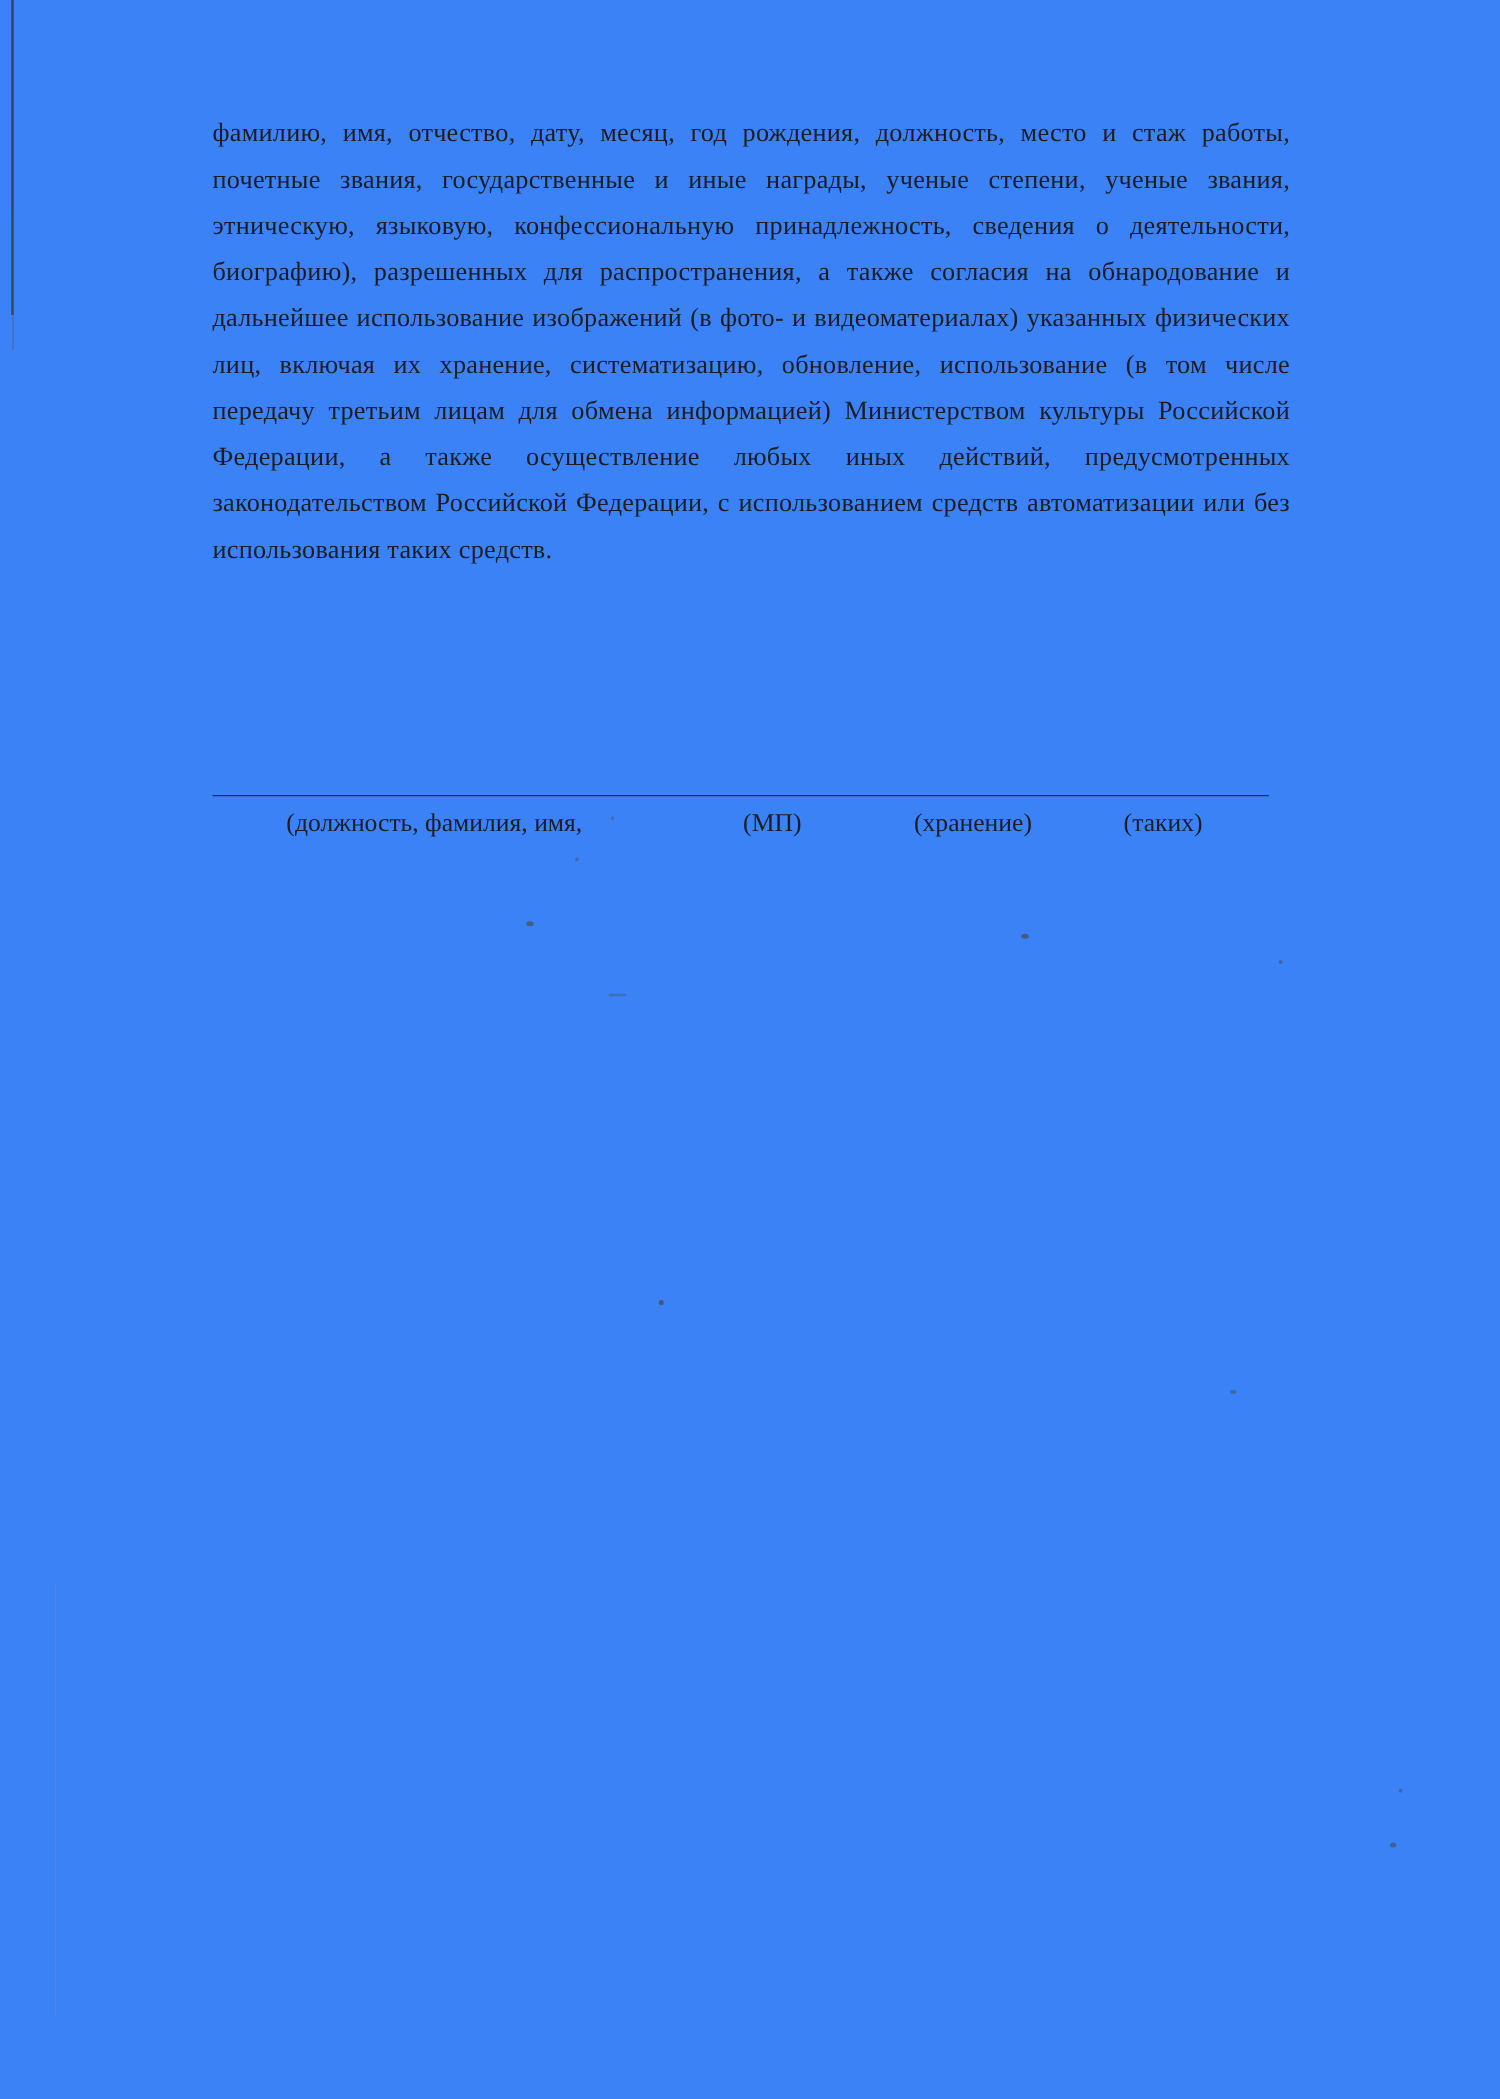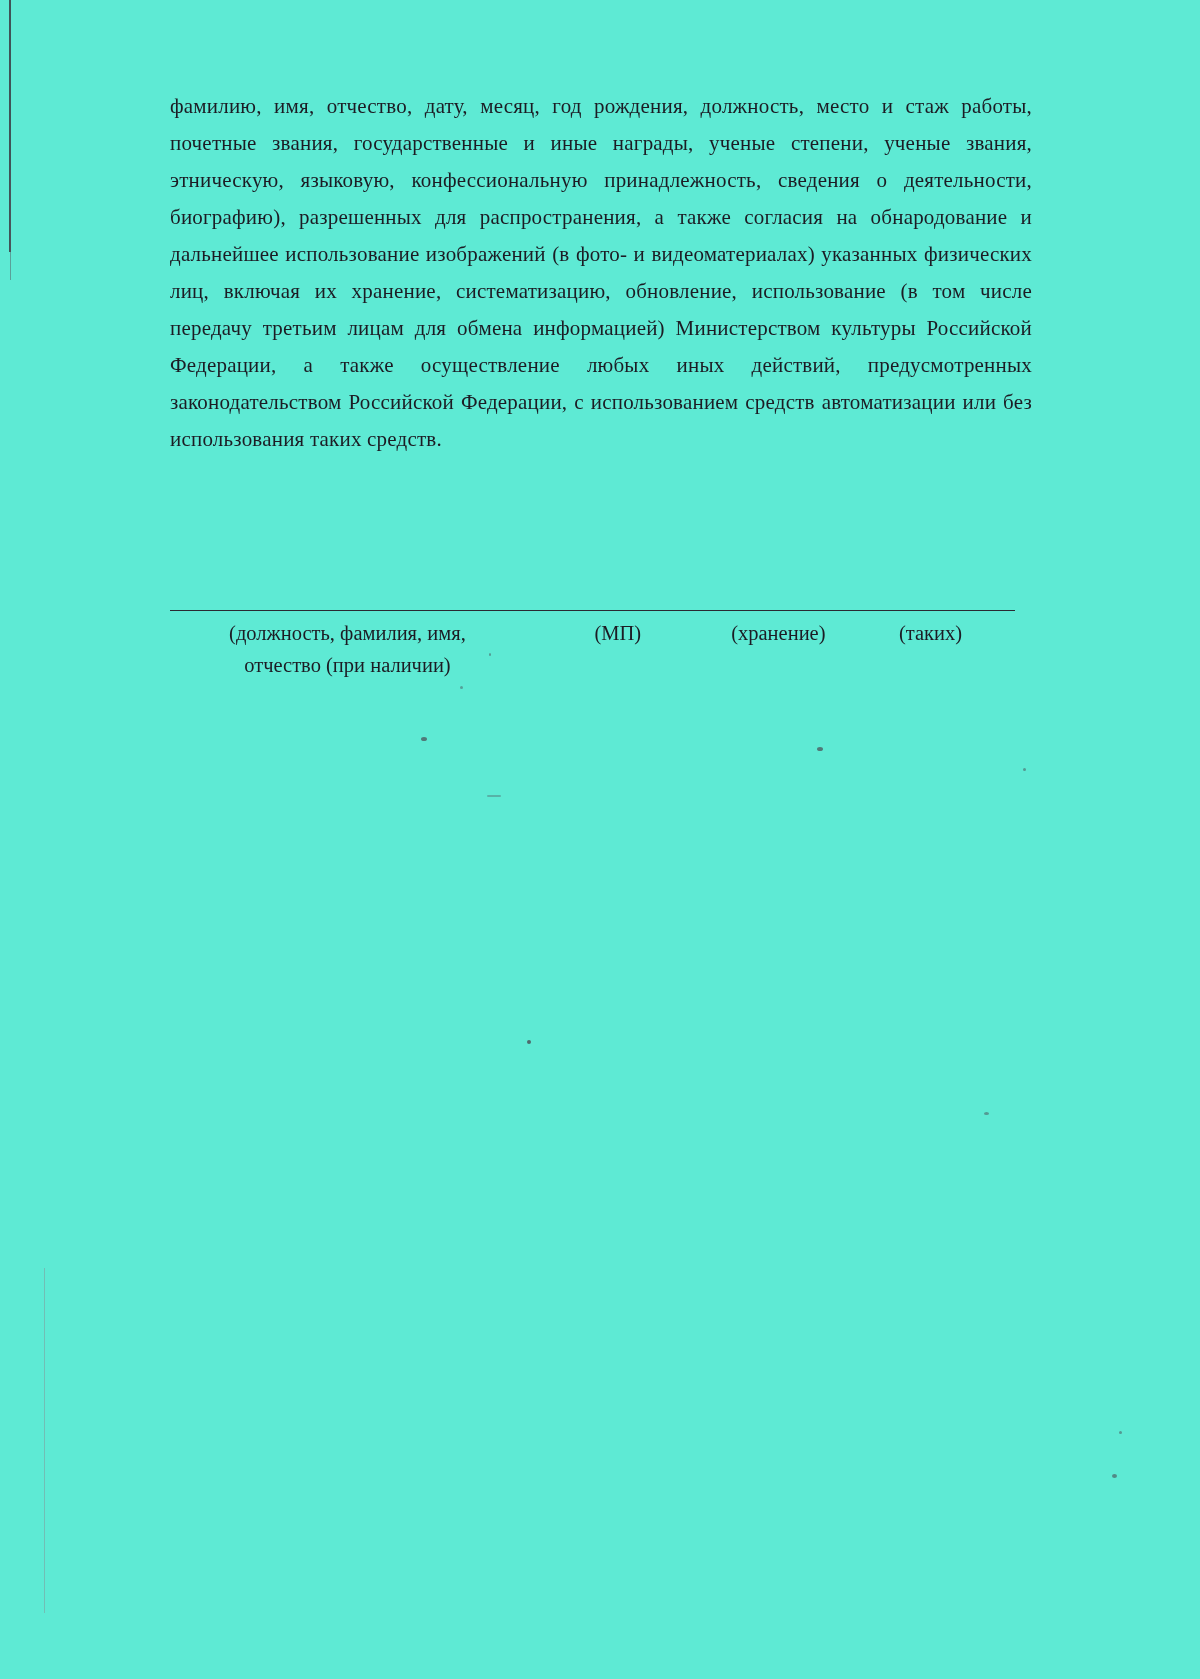--- a/index.html
+++ b/index.html
@@ -5,21 +5,21 @@
   html, body {
     margin: 0;
     padding: 0;
     background: #ffffff;
   }
   .page {
     position: relative;
     width: 1200px;
     height: 1679px;
     margin: 0 auto;
-    background: #5eead4;
+    background: #3b82f6;
     overflow: hidden;
     font-family: "Liberation Serif", "DejaVu Serif", serif;
     color: #1c1c24;
   }
   .content {
     position: absolute;
     left: 170px;
     top: 88px;
     width: 862px;
   }
@@ -29,21 +29,21 @@
     text-align: justify;
     letter-spacing: 0.2px;
     margin: 0;
   }
   .body-text + .body-text {
     text-indent: 56px;
   }
   .signature-block {
     position: absolute;
     left: 170px;
-    top: 610px;
+    top: 636px;
     width: 845px;
     font-family: Liberation Serif, serif;
   }
   .signature-line {
     border-top: 1.5px solid #2a2a33;
     height: 0;
     width: 100%;
   }
   .signature-labels {
     display: flex;
@@ -126,21 +126,20 @@
 
   <div class="content">
     <p class="body-text">фамилию, имя, отчество, дату, месяц, год рождения, должность, место и стаж работы, почетные звания, государственные и иные награды, ученые степени, ученые звания, этническую, языковую, конфессиональную  принадлежность, сведения о деятельности, биографию), разрешенных для распространения, а также согласия на обнародование и дальнейшее использование изображений (в фото- и видеоматериалах) указанных физических  лиц,  включая  их хранение,  систематизацию, обновление, использование (в том числе передачу третьим  лицам  для  обмена  информацией)  Министерством  культуры Российской  Федерации,  а  также  осуществление  любых  иных  действий, предусмотренных  законодательством  Российской  Федерации,  с использованием средств автоматизации или без использования таких средств.</p>
   </div>
 
   <div class="signature-block">
     <div class="signature-line"></div>
     <div class="signature-labels">
       <div class="sig-col position">
         <div>(должность, фамилия, имя,</div>
-        <div>отчество (при наличии)</div>
       </div>
       <div class="sig-col mp">(МП)</div>
       <div class="sig-col sign">(хранение)</div>
       <div class="sig-col date">(таких)</div>
     </div>
   </div>
 
 </div>
 
 </body></html>

